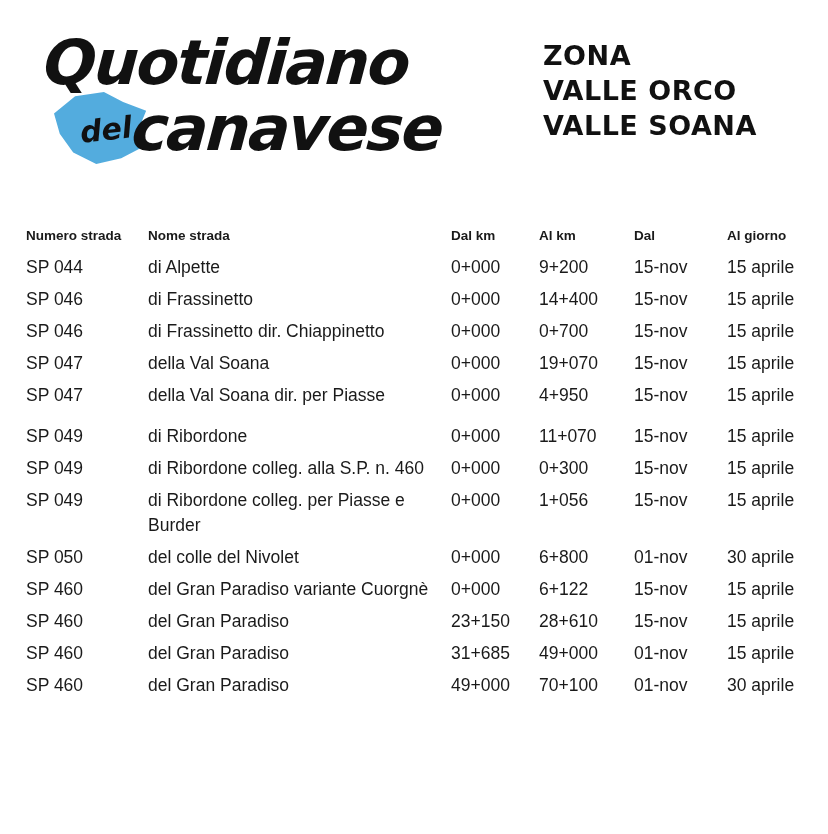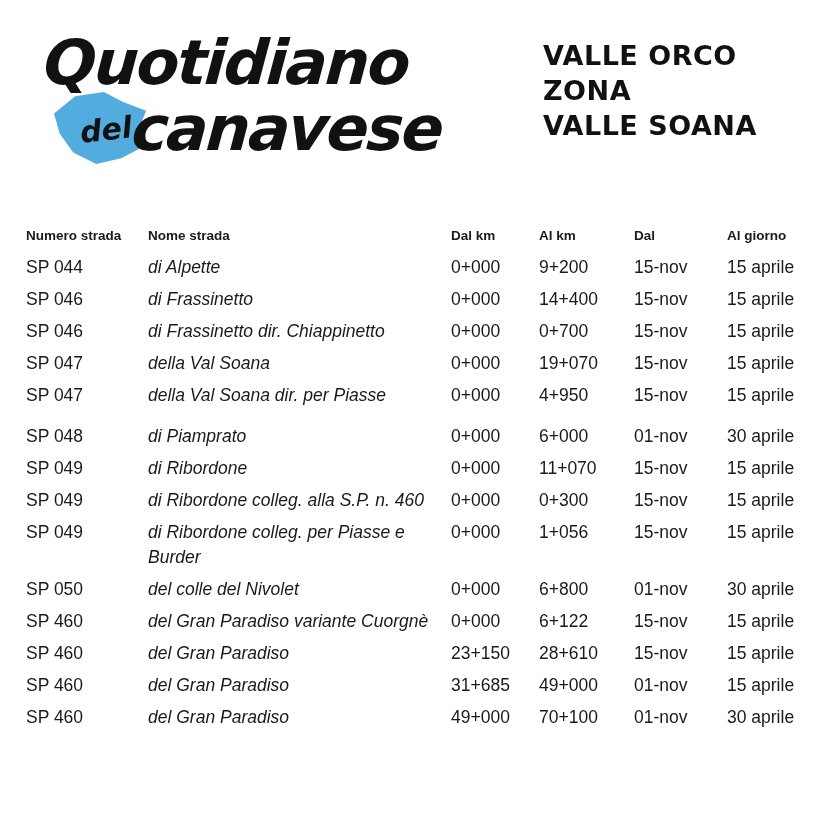--- a/index.html
+++ b/index.html
@@ -129,39 +129,39 @@
     font-family: "Liberation Sans", sans-serif;
   }
   col.c-num   { width: 122px; }
   col.c-name  { width: 303px; }
   col.c-dalkm { width: 88px; }
   col.c-alkm  { width: 95px; }
   col.c-dal   { width: 93px; }
   col.c-al    { width: 99px; }
 
   td.num   { padding-left: 2px; }
-  td.name  { padding-left: 0px; font-style: italic; }
+  td.name  { padding-left: 0px; }
   tr.spacer td { height: 9px; padding: 0; line-height: 0; font-size: 0; }
 </style>
 </head>
 <body>
 
 <div class="page">
 
   <div class="header">
     <div class="logo">
       <div class="logo-map"></div>
       <div class="logo-line1">Quotidiano</div>
       <div class="logo-del">del</div>
       <div class="logo-line2">canavese</div>
     </div>
 
     <div class="zona-block">
+      <div>ZONA</div>
       <div>VALLE ORCO</div>
-      <div>ZONA</div>
       <div>VALLE SOANA</div>
     </div>
   </div>
 
   <div class="table-wrap">
     <table class="roads">
       <colgroup>
         <col class="c-num">
           <col class="c-name">
           <col class="c-dalkm">
@@ -217,28 +217,20 @@
             <td class="name">della Val Soana dir. per Piasse</td>
             <td>0+000</td>
             <td>4+950</td>
             <td>15-nov</td>
             <td>15 aprile</td>
           </tr>
           <tr class="spacer">
             <td colspan="6"></td>
           </tr>
           <tr>
-            <td class="num">SP 048</td>
-            <td class="name">di Piamprato</td>
-            <td>0+000</td>
-            <td>6+000</td>
-            <td>01-nov</td>
-            <td>30 aprile</td>
-          </tr>
-          <tr>
             <td class="num">SP 049</td>
             <td class="name">di Ribordone</td>
             <td>0+000</td>
             <td>11+070</td>
             <td>15-nov</td>
             <td>15 aprile</td>
           </tr>
           <tr>
             <td class="num">SP 049</td>
             <td class="name">di Ribordone colleg. alla S.P. n. 460</td>

